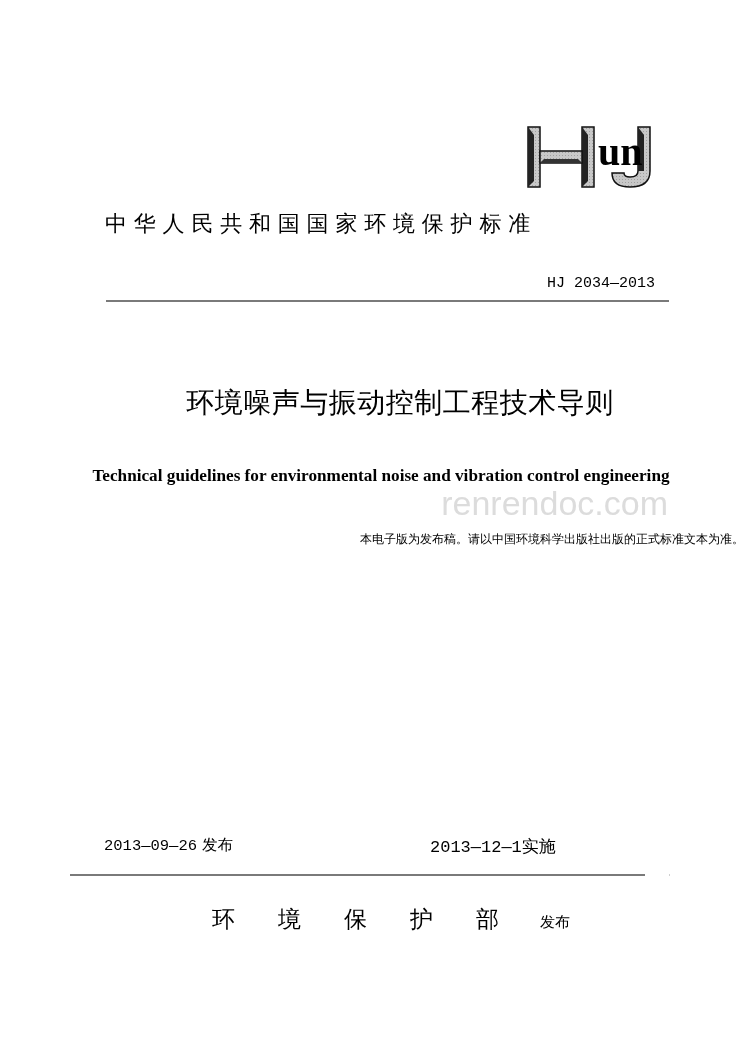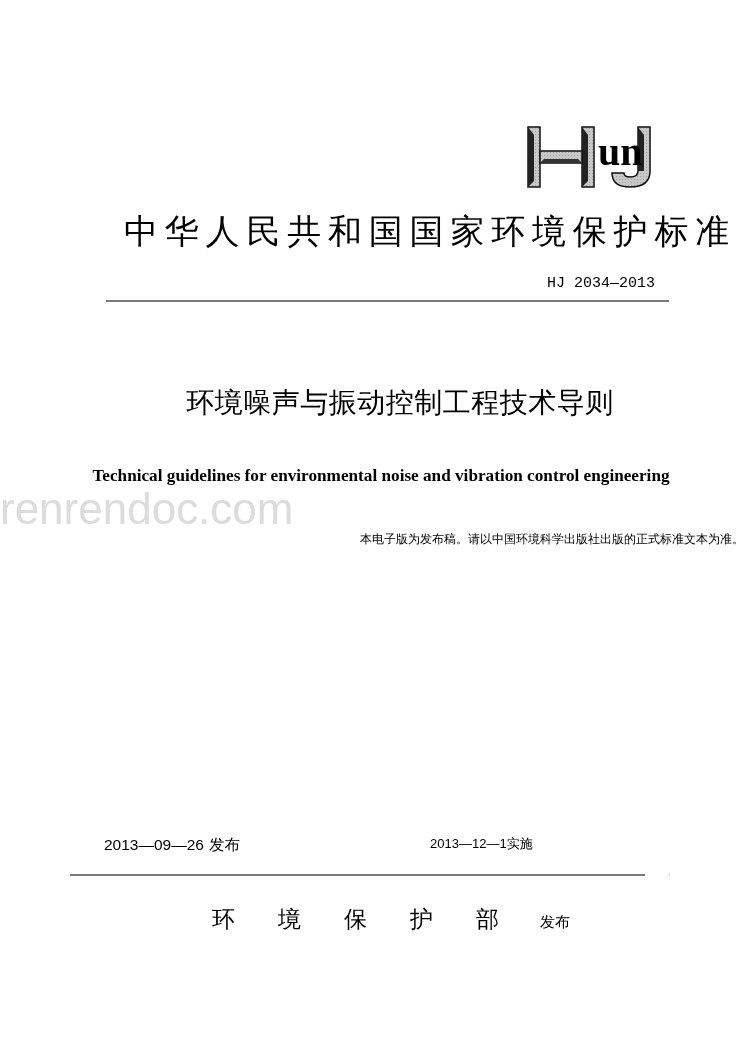--- a/index.html
+++ b/index.html
@@ -1,28 +1,28 @@
 <!DOCTYPE html>
 <html><head>
   <meta charset="utf-8">
   <style>
     html, body { margin: 0; padding: 0; background: #ffffff; }
     body { width: 744px; height: 1052px; position: relative; overflow: hidden; font-family: "DejaVu Sans", sans-serif; color: #000; }
     .abs { position: absolute; }
     .logo { left: 526px; top: 125px; width: 130px; height: 65px; }
-    .std-title { left: 105px; top: 209px; width: 560px; font-size: 34px; letter-spacing: 6.8px; white-space: nowrap; font-family: "DejaVu Sans", sans-serif; margin-left: 19px; }
+    .std-title { left: 105px; top: 209px; width: 560px; font-size: 22px; letter-spacing: 6.8px; white-space: nowrap; font-family: "DejaVu Sans", sans-serif; }
     .std-code { right: 89px; top: 275px; font-size: 15px; font-family: Liberation Mono, monospace; white-space: nowrap; }
     .rule-top { left: 106px; top: 300px; width: 563px; height: 2px; background: #7a7a7a; }
     .doc-title { left: 0; width: 744px; top: 384px; text-align: center; font-size: 28px; letter-spacing: 0.5px; white-space: nowrap; padding-left: 28px; }
     .en-title { left: 0; width: 762px; top: 466px; text-align: center; font-size: 17.2px; font-weight: bold; font-family: "Liberation Serif", serif; white-space: nowrap; }
-    .watermark { left: 0; width: 668px; top: 484px; text-align: left; font-size: 44px; color: #dcdcdc; font-family: "Liberation Sans", sans-serif; white-space: nowrap; }
+    .watermark { left: 0; width: 668px; top: 484px; text-align: right; font-size: 34px; color: #dcdcdc; font-family: "Liberation Sans", sans-serif; white-space: nowrap; }
     .note { left: 0; width: 744px; top: 531px; text-align: right; font-size: 12px; font-family: "DejaVu Serif", serif; white-space: nowrap; }
     .issue-date { left: 104px; top: 835px; font-size: 15.5px; white-space: nowrap; }
-    .impl-date { left: 430px; top: 835px; font-size: 13px; white-space: nowrap; }
-    .date-num { font-family: Liberation Sans, sans-serif; }
+    .impl-date { left: 430px; top: 835px; font-size: 17px; white-space: nowrap; }
+    .date-num { font-family: Liberation Mono, monospace; }
     .rule-bottom { left: 70px; top: 874px; width: 575px; height: 2px; background: #7a7a7a; }
     .rule-dot { left: 669px; top: 874px; width: 1px; height: 2px; background: #d0d0d0; }
     .publisher { left: 212px; top: 904px; font-size: 23px; font-family: "DejaVu Serif", serif; white-space: nowrap; }
     .publisher .ch { display: inline-block; width: 66px; }
     .publisher .pub-suffix { font-size: 15px; margin-left: -2px; }
   </style>
 </head>
 <body>
 
 <div class="abs logo">

